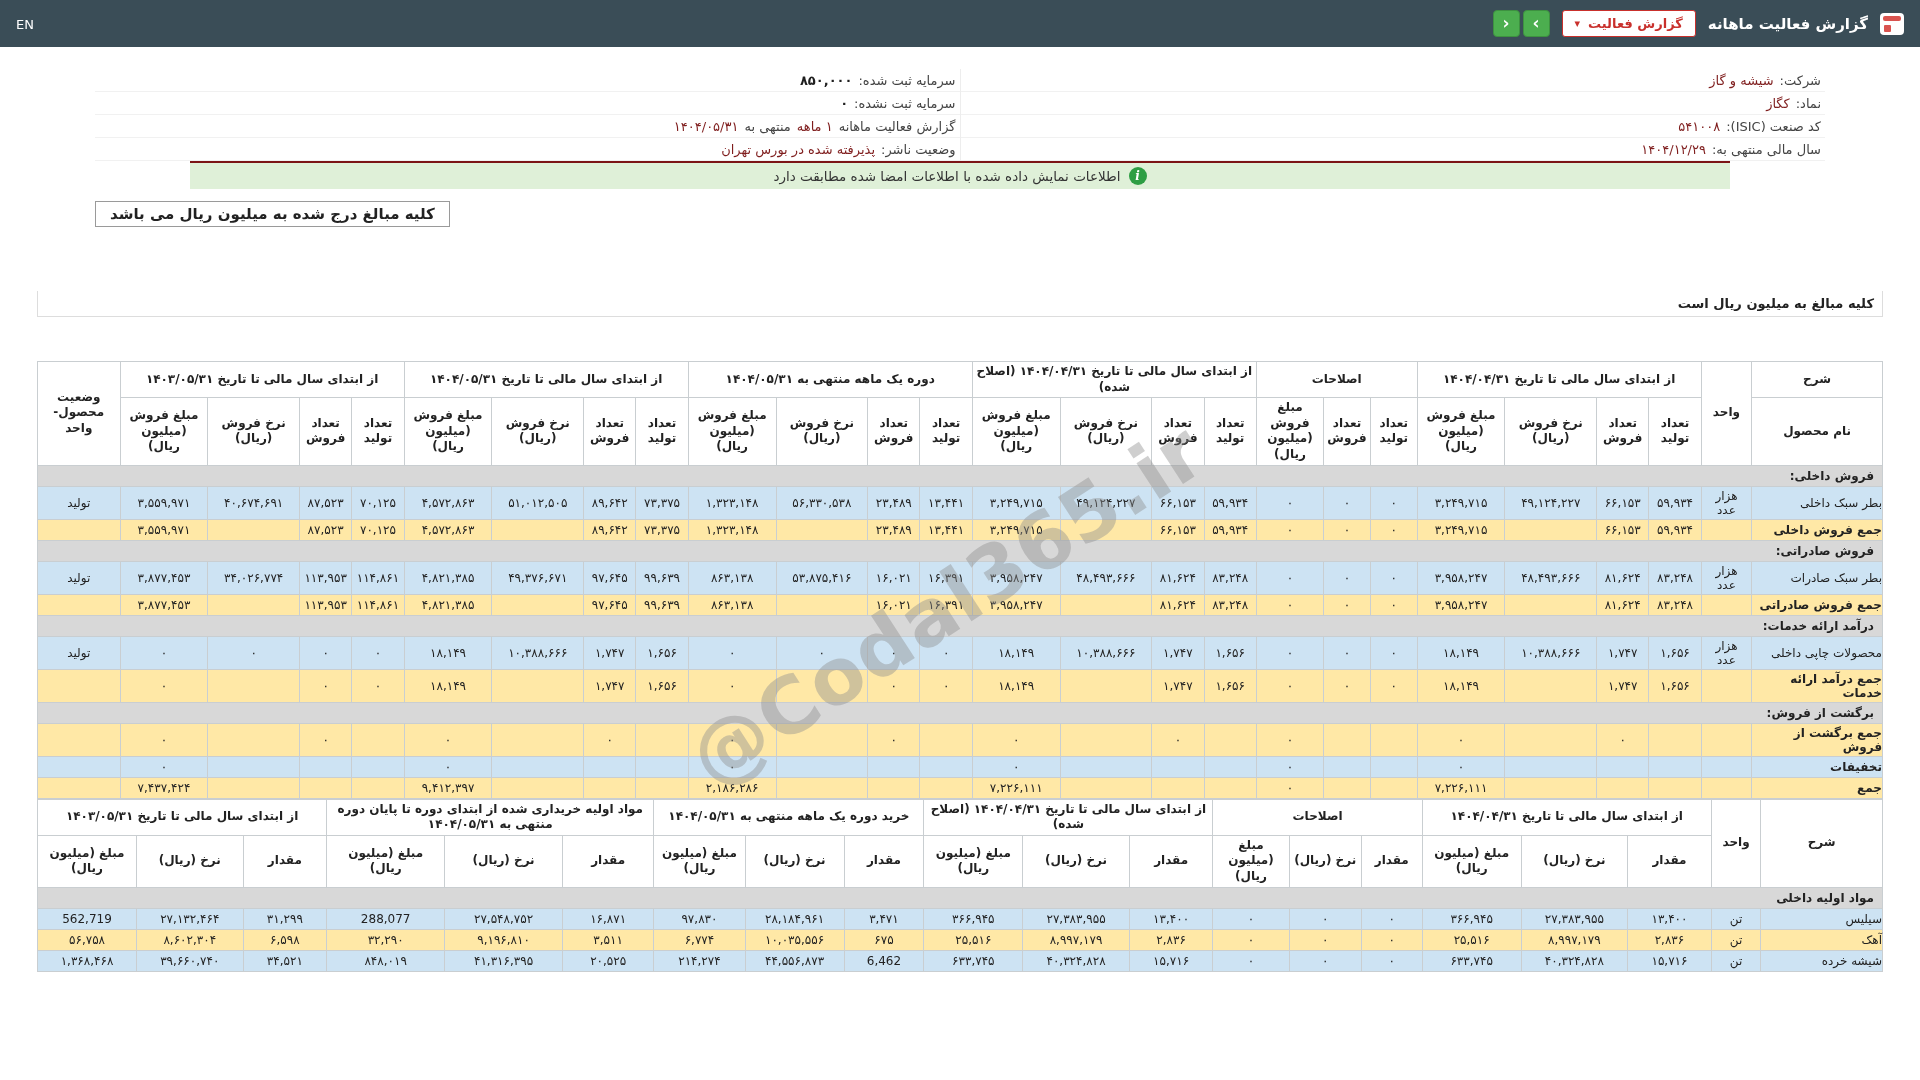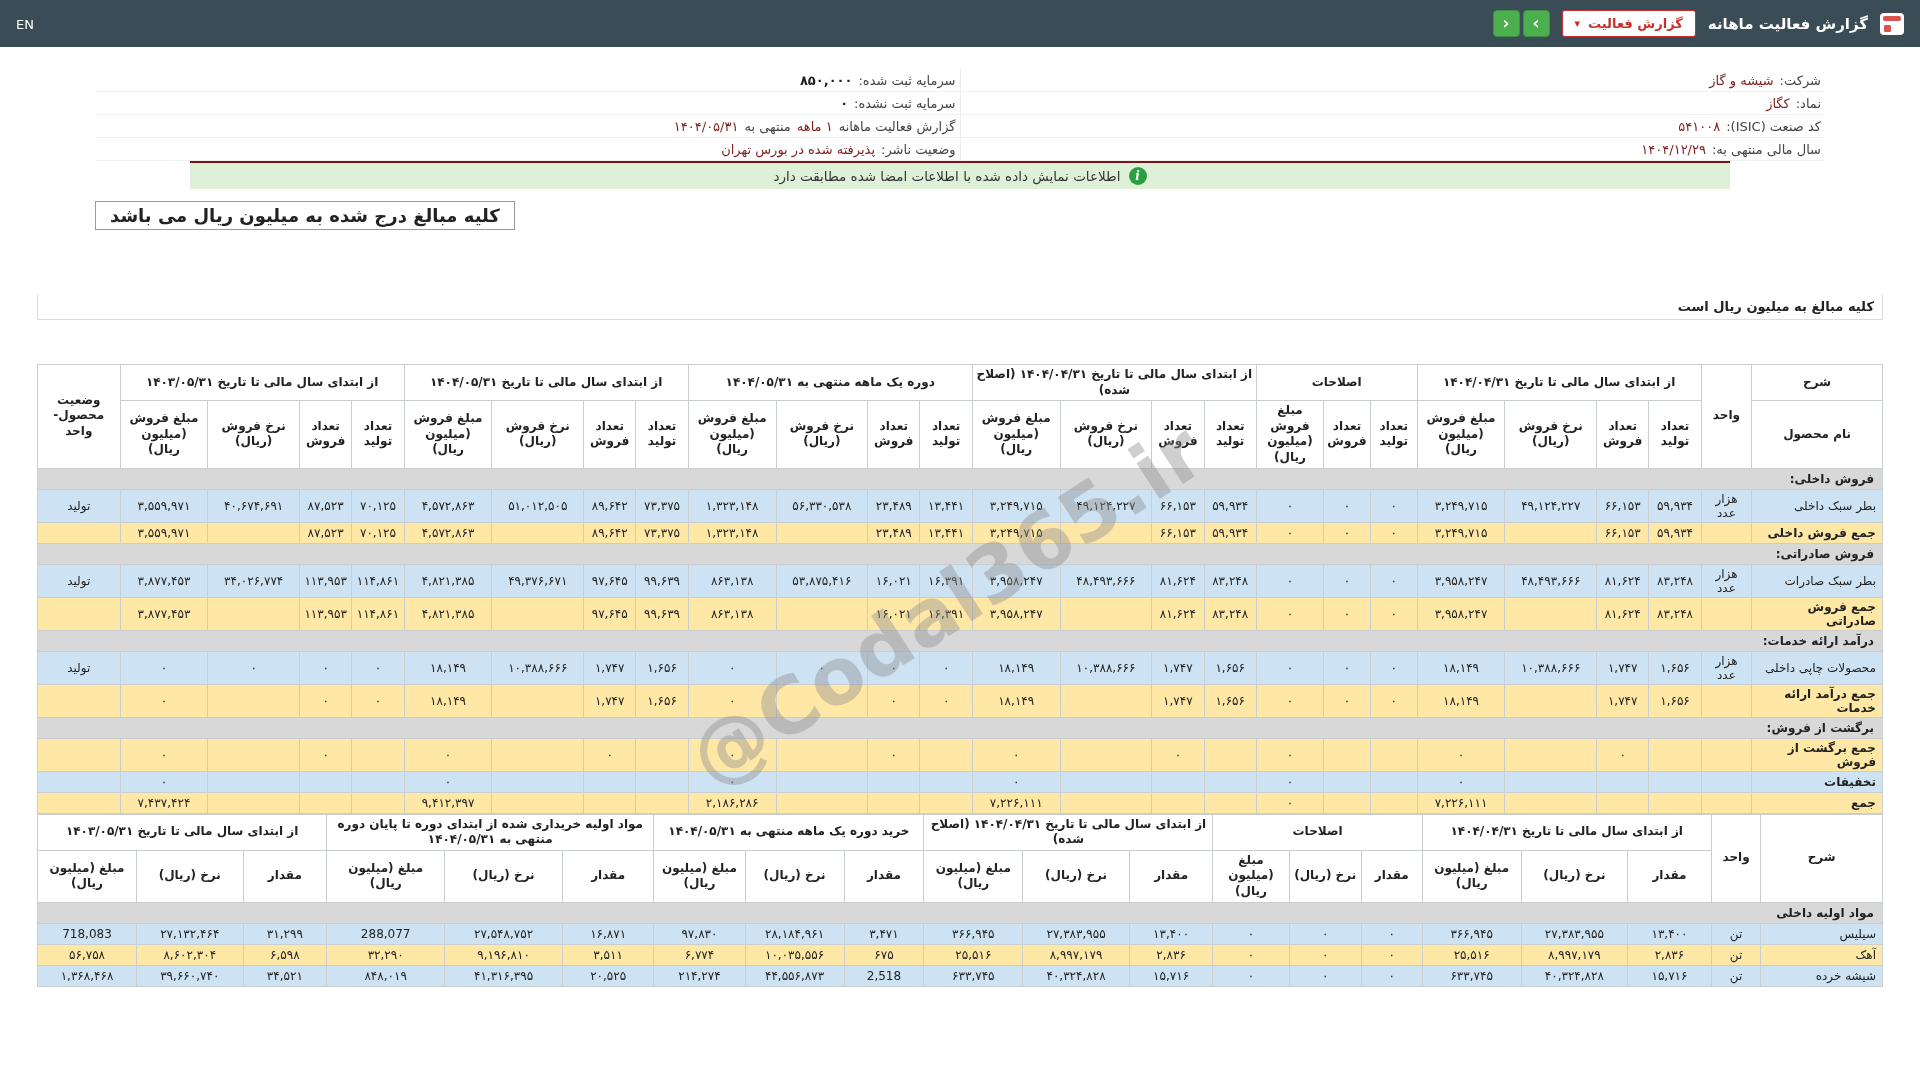--- a/index.html
+++ b/index.html
@@ -65,21 +65,21 @@
   .notice-icon {
     width: 18px; height: 18px; border-radius: 50%;
     background: #2e9e44; color: #ffffff; font-size: 12px; font-weight: bold;
     font-style: italic; display: flex; align-items: center; justify-content: center;
     font-family: "DejaVu Serif", serif;
   }
   
   .amounts-box { margin: 12px 95px 0; text-align: left; }
   .amounts-box .box {
     display: inline-block; border: 1px solid #9a9a9a;
-    padding: 3px 14px; font-size: 18px; font-weight: bold; color: #222222;
+    padding: 3px 14px; font-size: 15px; font-weight: bold; color: #222222;
   }
   
   .main { margin: 64px 37px 0; }
   .bar {
     background: #1791c8; color: #ffffff; font-weight: bold; font-size: 14px;
     height: 26px; line-height: 26px; padding: 0 8px;
   }
   .subnote {
     border: 1px solid #dddddd; border-top: none; background: #ffffff;
     height: 26px; line-height: 26px; font-weight: bold; font-size: 13px;
@@ -92,21 +92,21 @@
   table.datatable.t2 { margin-top: 0; }
   .purchase-bar { margin-top: 17px; }
   .datatable th, .datatable td {
     border: 1px solid #c9ced1; padding: 2px 3px;
     font-size: 12px; color: #222222; text-align: center; vertical-align: middle;
     word-wrap: break-word;
   }
   .datatable thead th { background: #ffffff; font-weight: bold; line-height: 1.3; }
   .datatable td { height: 21px; }
   .datatable td.c-num { white-space: nowrap; }
-  .datatable td.c-label { text-align: right; padding-right: 6px; }
+  .datatable td.c-label { text-align: right; padding-right: 0; }
   .datatable tr.r-section td {
     background: #d8d8d8; text-align: right; font-weight: bold; padding-right: 8px;
   }
   .datatable tr.r-blue td { background: #cde3f3; }
   .datatable tr.r-cream td { background: #ffe8a6; }
   .datatable tr.r-bold td.c-label { font-weight: bold; }
   
   .watermark {
     position: absolute; left: 650px; top: 560px;
     transform: rotate(-33deg); transform-origin: center;
@@ -597,21 +597,21 @@
           <td class="c-num">۲۷,۳۸۳,۹۵۵</td>
           <td class="c-num">۳۶۶,۹۴۵</td>
           <td class="c-num">۳,۴۷۱</td>
           <td class="c-num">۲۸,۱۸۴,۹۶۱</td>
           <td class="c-num">۹۷,۸۳۰</td>
           <td class="c-num">۱۶,۸۷۱</td>
           <td class="c-num">۲۷,۵۴۸,۷۵۲</td>
           <td class="c-num">288,077</td>
           <td class="c-num">۳۱,۲۹۹</td>
           <td class="c-num">۲۷,۱۳۲,۴۶۴</td>
-          <td class="c-num">718,083</td>
+          <td class="c-num">562,719</td>
         </tr>
         <tr class="r-cream">
           <td class="c-label">آهک</td>
           <td class="c-unit">تن</td>
           <td class="c-num">۲,۸۳۶</td>
           <td class="c-num">۸,۹۹۷,۱۷۹</td>
           <td class="c-num">۲۵,۵۱۶</td>
           <td class="c-num">۰</td>
           <td class="c-num">۰</td>
           <td class="c-num">۰</td>
@@ -633,21 +633,21 @@
           <td class="c-unit">تن</td>
           <td class="c-num">۱۵,۷۱۶</td>
           <td class="c-num">۴۰,۳۲۴,۸۲۸</td>
           <td class="c-num">۶۳۳,۷۴۵</td>
           <td class="c-num">۰</td>
           <td class="c-num">۰</td>
           <td class="c-num">۰</td>
           <td class="c-num">۱۵,۷۱۶</td>
           <td class="c-num">۴۰,۳۲۴,۸۲۸</td>
           <td class="c-num">۶۳۳,۷۴۵</td>
-          <td class="c-num">2,518</td>
+          <td class="c-num">6,462</td>
           <td class="c-num">۴۴,۵۵۶,۸۷۳</td>
           <td class="c-num">۲۱۴,۲۷۴</td>
           <td class="c-num">۲۰,۵۲۵</td>
           <td class="c-num">۴۱,۳۱۶,۳۹۵</td>
           <td class="c-num">۸۴۸,۰۱۹</td>
           <td class="c-num">۳۴,۵۲۱</td>
           <td class="c-num">۳۹,۶۶۰,۷۴۰</td>
           <td class="c-num">۱,۳۶۸,۴۶۸</td>
         </tr>
       </tbody>

